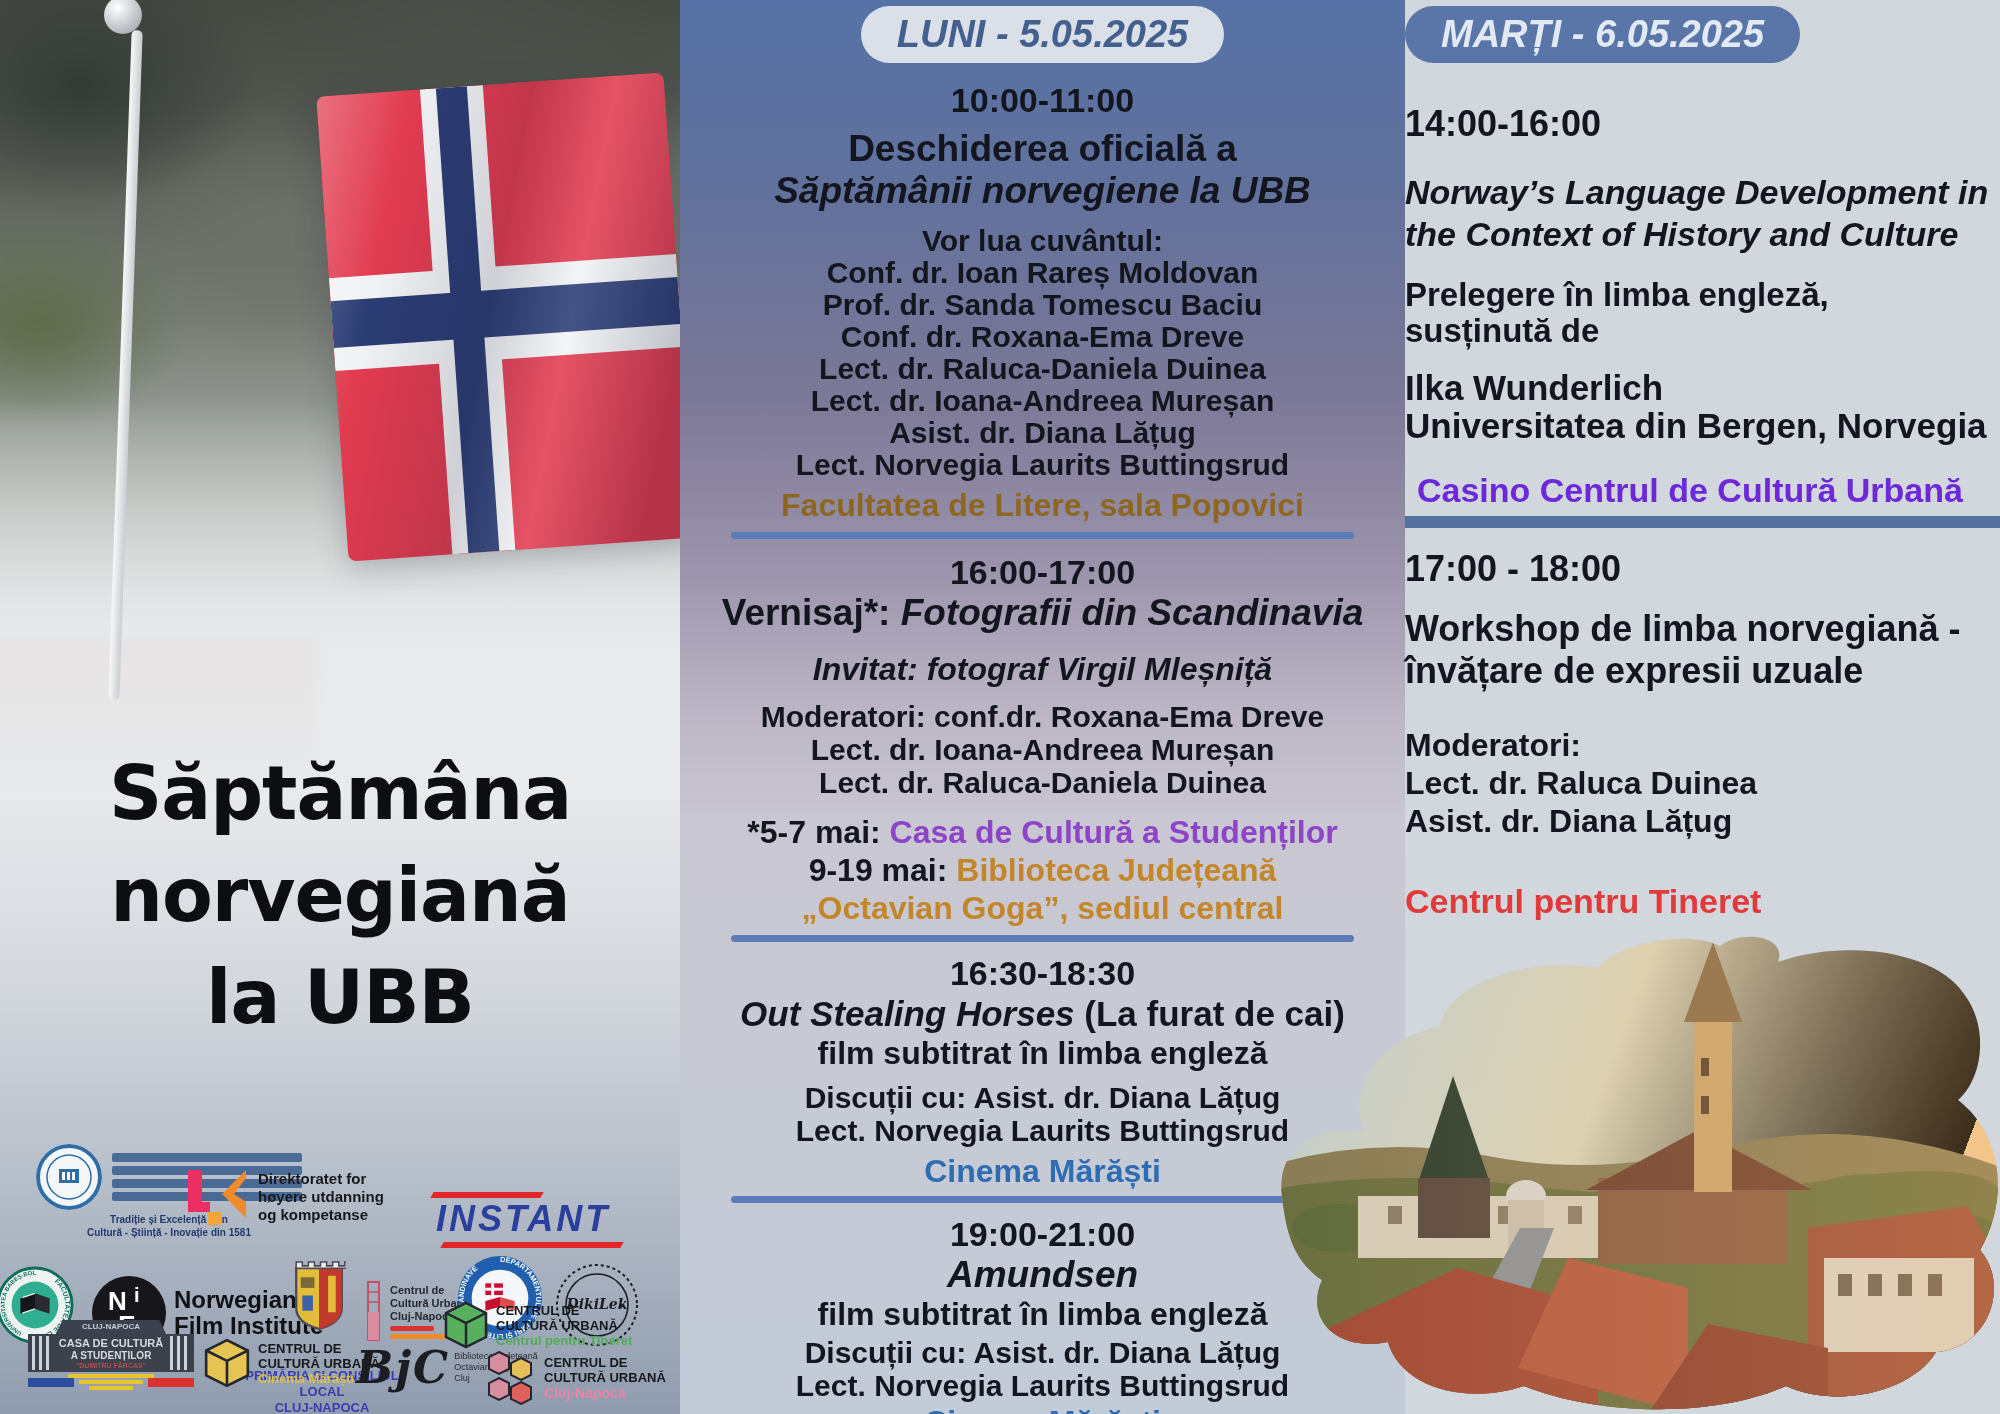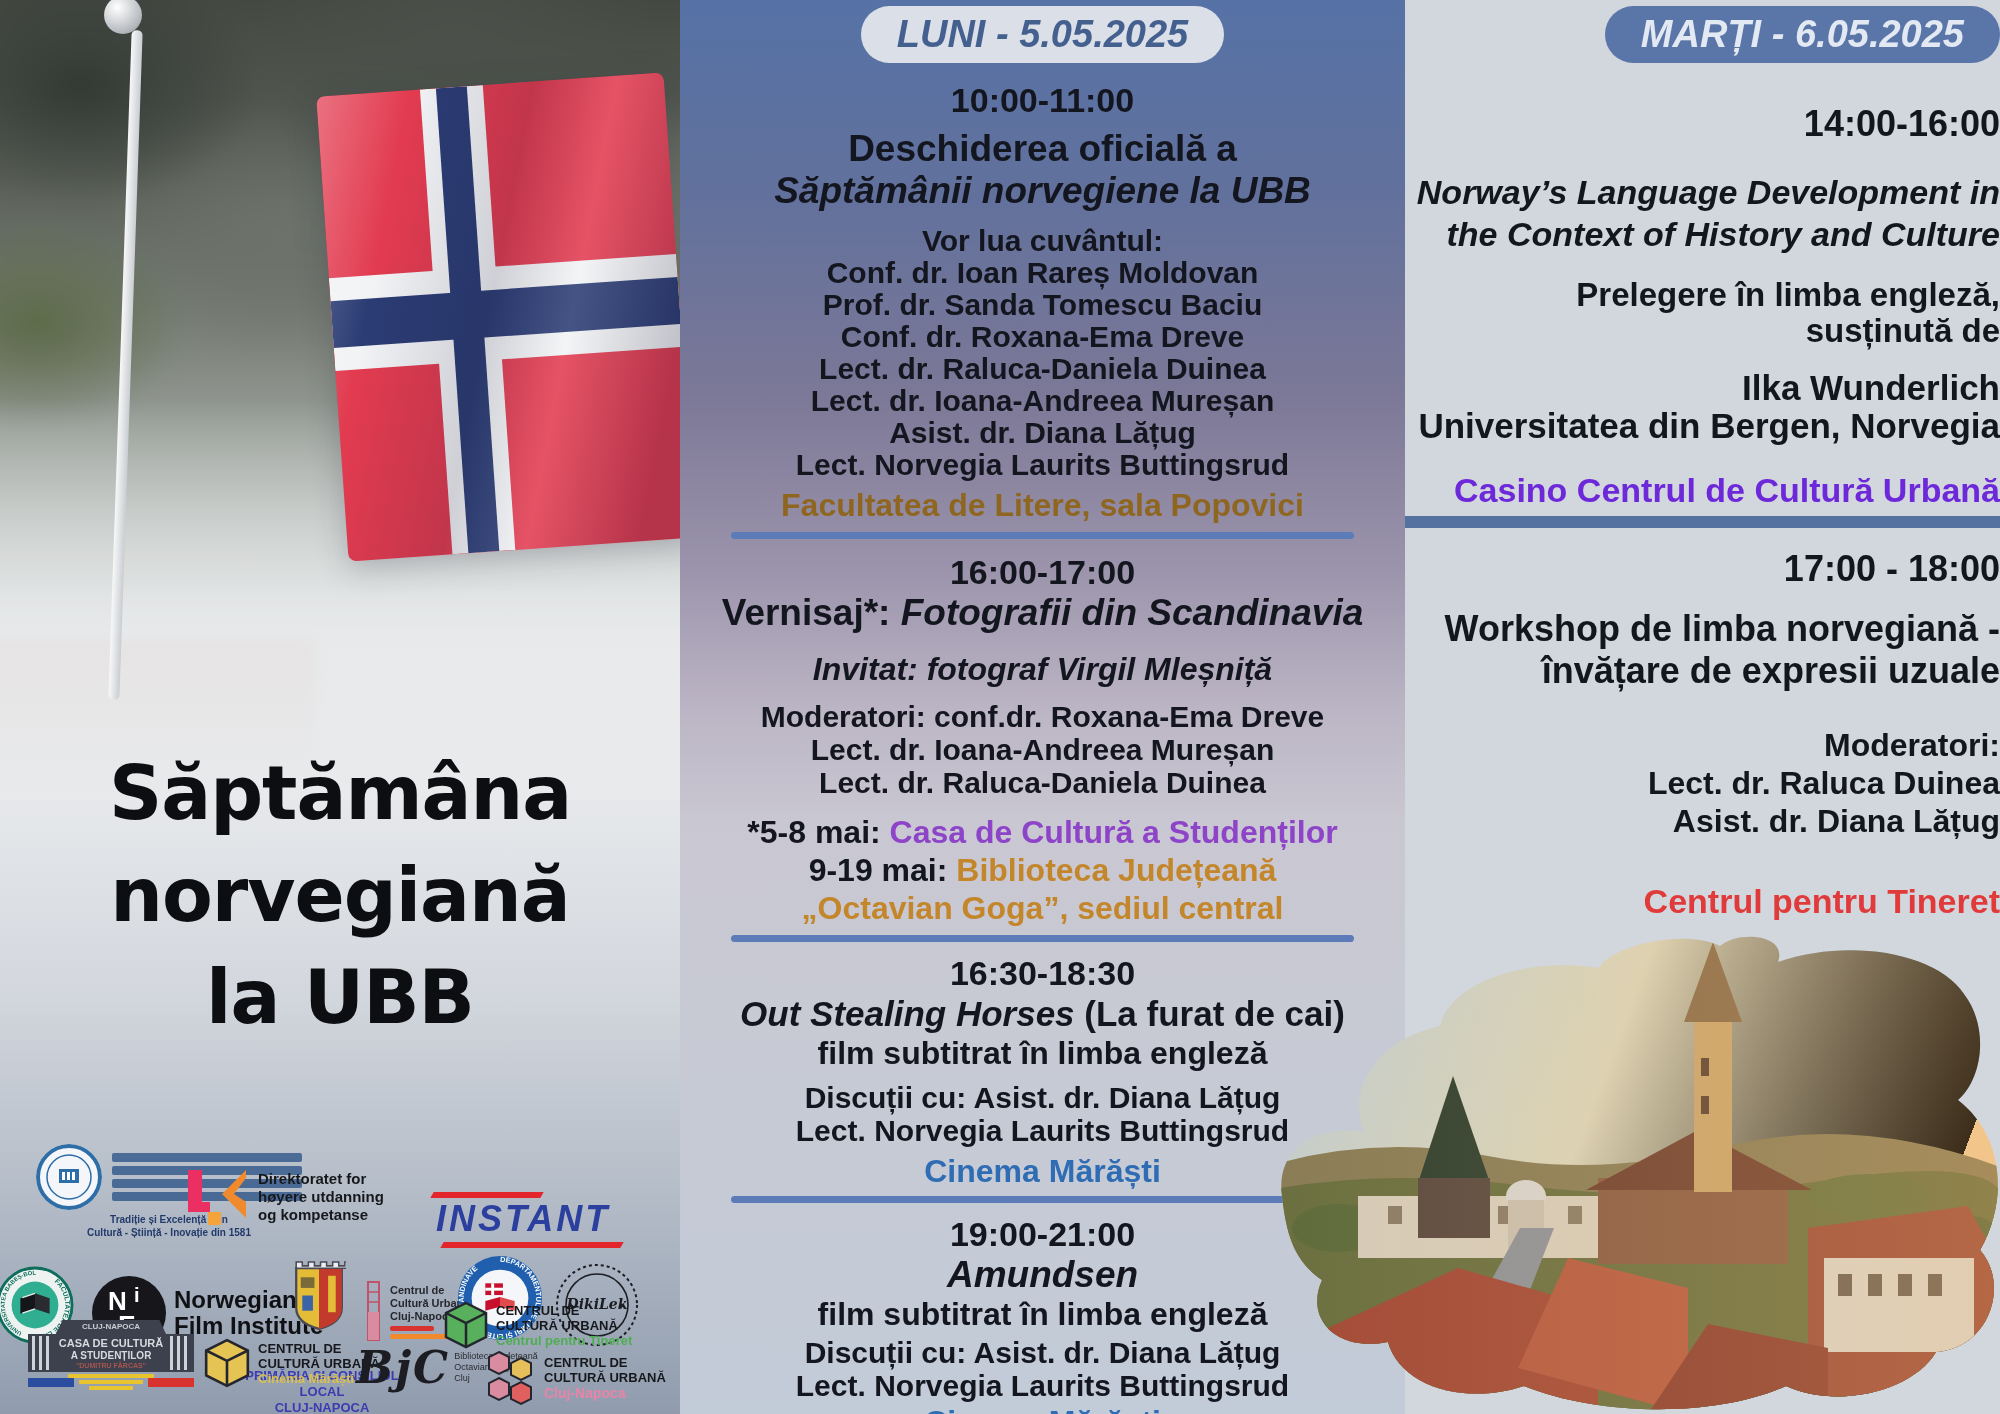--- a/index.html
+++ b/index.html
@@ -92,21 +92,21 @@
   .time{font-size:34px;font-weight:800;}
   .etitle{font-size:37px;font-weight:700;line-height:42px;}
   .body-line{font-size:30px;font-weight:700;line-height:33px;}
   .body-lg{font-size:32px;font-weight:800;line-height:38px;}
   .venue{font-size:32px;font-weight:800;}
   .v-brown{color:#8f661f;} .v-purple{color:#8e44c8;} .v-orange{color:#c4862a;}
   .v-blue{color:#2e6cb3;} .v-green{color:#6d28d9;padding-left:12px;} .v-red{color:#e03a3a;}
   .divider{height:7px;width:86%;margin:8px auto 0;background:#5c7bb9;border-radius:4px;}
   .it{font-style:italic;}
   
-  .col-right{position:relative;width:595px;height:1414px;background:#d2d6dd;text-align:right;}
+  .col-right{position:relative;width:595px;height:1414px;background:#d2d6dd;text-align:left;}
   .divider-full{height:12px;width:100%;margin:10px 0 0;background:#54719f;}
   .r-title{font-size:34px;font-weight:800;font-style:italic;line-height:42px;}
   .r-body{font-size:33px;font-weight:700;line-height:36px;}
   .r-speaker{font-size:35px;font-weight:800;line-height:38px;}
   .r-venue{font-size:34px;font-weight:800;}
   .cluj-photo{position:absolute;left:-137px;top:928px;width:735px;height:486px;pointer-events:none;}
 </style>
 </head>
 <body>
 
@@ -352,21 +352,21 @@
     </div>
     <div class="divider"></div>
 
     <div>
       <div class="time" style="margin-top:14px;">16:00-17:00</div>
       <div class="etitle"><span>Vernisaj*: </span><span class="it">Fotografii din Scandinavia</span></div>
       <div class="body-lg" style="margin-top:16px;font-style:italic;">Invitat: fotograf Virgil Mleșniță</div>
       <div class="body-line" style="margin-top:12px;">Moderatori: conf.dr. Roxana-Ema Dreve</div>
       <div class="body-line">Lect. dr. Ioana-Andreea Mureșan</div>
       <div class="body-line">Lect. dr. Raluca-Daniela Duinea</div>
-      <div class="body-lg" style="margin-top:14px;"><span>*5-8 mai: </span><span class="v-purple">Casa de Cultură a Studenților</span></div>
+      <div class="body-lg" style="margin-top:14px;"><span>*5-7 mai: </span><span class="v-purple">Casa de Cultură a Studenților</span></div>
       <div class="body-lg"><span>9-19 mai: </span><span class="v-orange">Biblioteca Județeană</span></div>
       <div class="body-lg v-orange">„Octavian Goga”, sediul central</div>
     </div>
     <div class="divider"></div>
 
     <div>
       <div class="time" style="margin-top:12px;">16:30-18:30</div>
       <div class="etitle" style="font-size:35px;"><span class="it">Out Stealing Horses</span><span> (La furat de cai)</span></div>
       <div class="etitle" style="font-size:32px;line-height:36px;">film subtitrat în limba engleză</div>
       <div class="body-line" style="margin-top:10px;">Discuții cu: Asist. dr. Diana Lățug</div>

